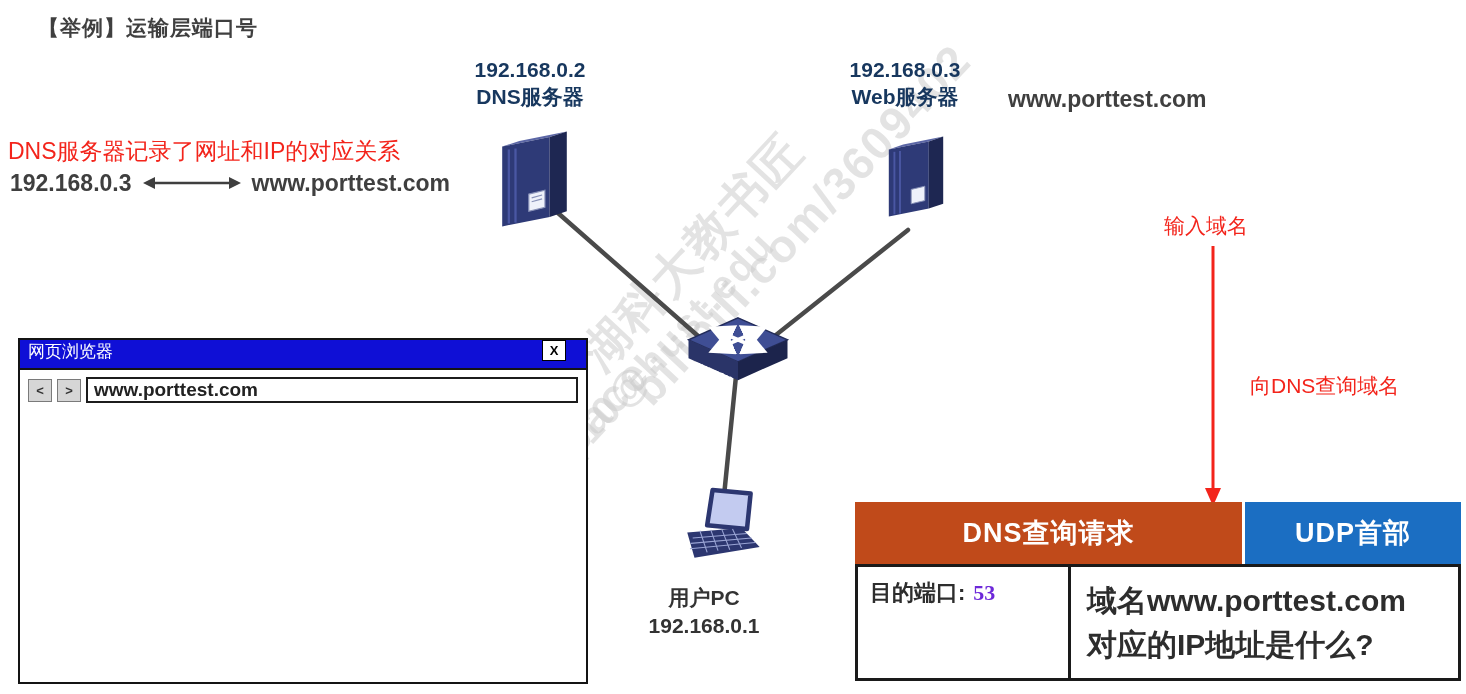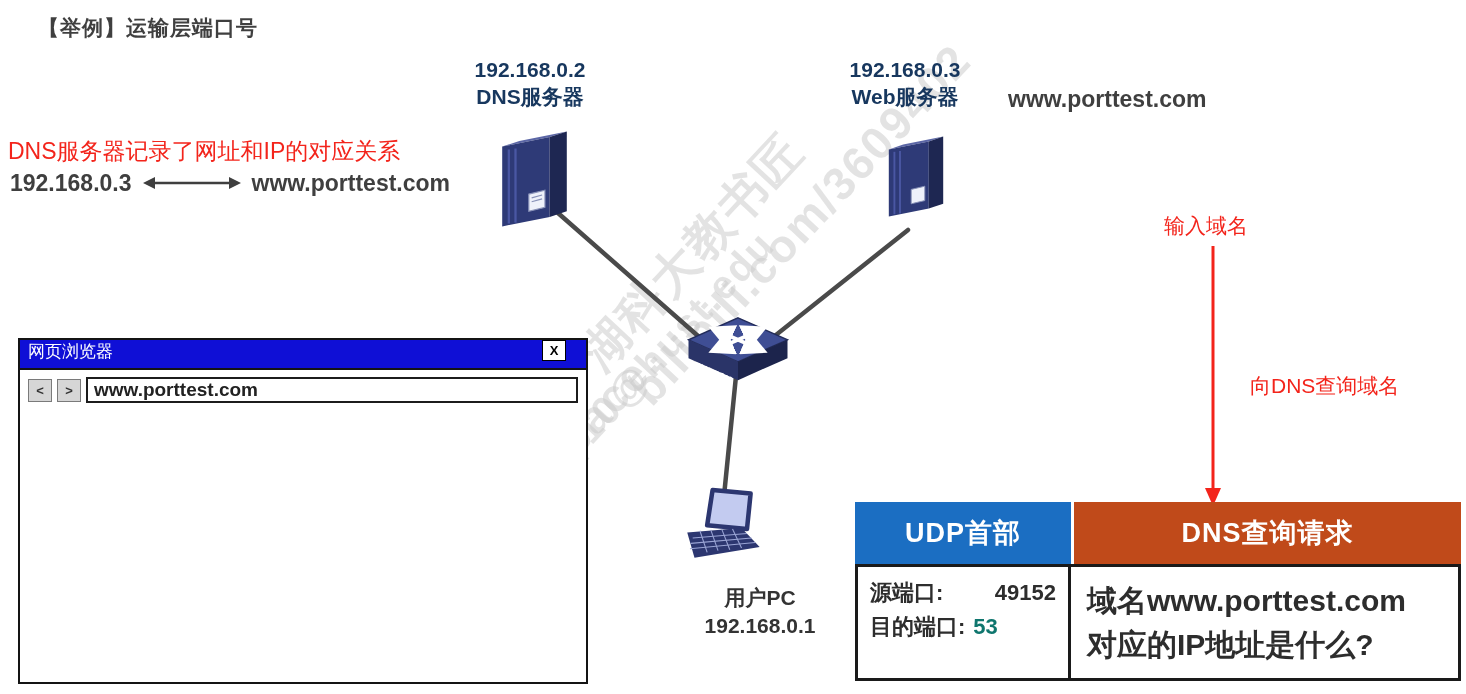--- a/index.html
+++ b/index.html
@@ -30,21 +30,21 @@
   .domain-label { left:1008px; top:86px; font-size:23px; font-weight:bold; color:#3f3f3f; }
 
   .red-note { left:8px; top:136px; font-size:23px; color:#f3241b; }
   .mapping-line { left:10px; top:170px; display:flex; align-items:center; gap:10px;
                   font-size:23px; font-weight:bold; color:#3f3f3f; }
 
   .annotation-red { font-size:21px; color:#f3241b;margin-left:16px; }
   .input-domain { left:1148px; top:212px; }
   .query-domain { left:1234px; top:372px; }
 
-  .pc-label { left:680px; top:584px; width:160px; text-align:center;
+  .pc-label { left:624px; top:584px; width:160px; text-align:center;
               font-weight:bold; font-size:21px; color:#333; line-height:1.35; }
 
   
   .dns-icon { left:487px; top:120px; }
   .web-icon { left:876px; top:114px; }
   .switch-icon { left:683px; top:310px; }
   .laptop-icon { left:680px; top:486px; }
 
   
   .browser { left:18px; top:338px; width:570px; height:346px;
@@ -67,21 +67,21 @@
   .hdr { height:62px; display:flex; align-items:center; justify-content:center;
          color:#fff; font-weight:bold; font-size:27px; letter-spacing:1px; }
   .hdr-udp { width:216px; background:#1b6ec2; }
   .hdr-dns { flex:1; background:#c04a1a; }
   .pkt-body { display:flex; }
   .body-udp { width:216px; border:3px solid #1a1a1a; background:#fff; padding:9px 12px 6px 12px; }
   .body-dns { flex:1; border:3px solid #1a1a1a; border-left:none; background:#fff; padding:12px 16px; }
   .port-row { display:flex; font-weight:bold; font-size:22px; color:#2d2d2d; line-height:1.55; }
   .port-row.spread { justify-content:space-between; }
   .port-row .gap { margin-left:8px; }
-  .dst-val { color:#0f766e; }
+  .dst-val { color:#6d28d9;font-family:Liberation Serif, serif; }
   .query-text { font-weight:bold; font-size:30px; color:#2d2d2d; line-height:1.45; }
 </style>
 </head>
 <body>
 
 <div class="canvas">
 
   <span class="wm wm1">https://space.</span>
   <span class="wm wm2">bilibili.com/3609402</span>
   <span class="wm wm3">湖科大教书匠</span>
@@ -198,29 +198,25 @@
     <div class="browser-toolbar">
       <span class="nav-btn">&lt;</span>
       <span class="nav-btn">&gt;</span>
       <input class="address-input" type="text" value="www.porttest.com" style="">
     </div>
     <div style="height:260px;"></div>
   </div>
 
   <div class="content packet-table">
     <div class="pkt-headers">
+      <div class="hdr hdr-dns">DNS查询请求</div>
       <div class="hdr hdr-udp">UDP首部</div>
-      <div class="hdr hdr-dns">DNS查询请求</div>
     </div>
     <div class="pkt-body">
       <div class="body-udp">
-        <div class="port-row spread">
-          <span>源端口:</span>
-          <span>49152</span>
-        </div>
         <div class="port-row">
           <span>目的端口:</span>
           <span class="dst-val gap">53</span>
         </div>
       </div>
       <div class="body-dns">
         <div class="query-text">域名www.porttest.com</div>
         <div class="query-text">对应的IP地址是什么?</div>
       </div>
     </div>

